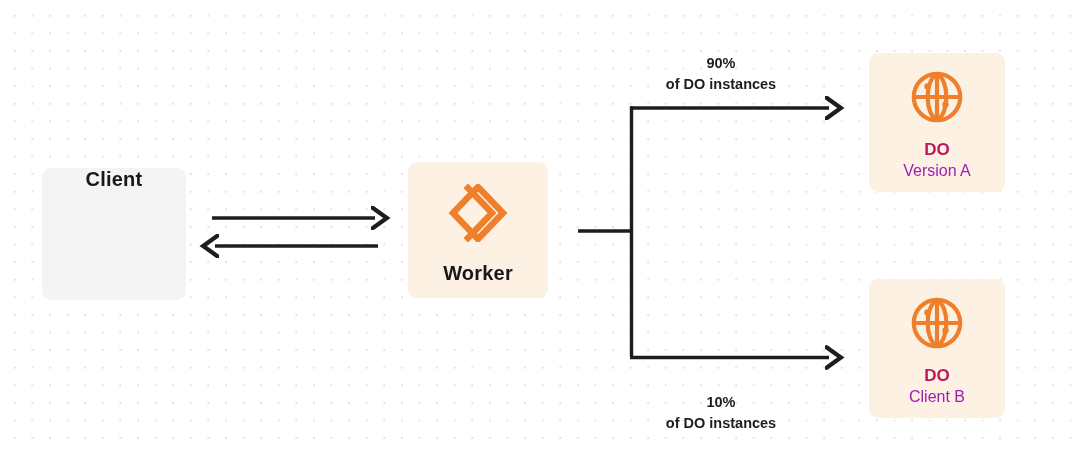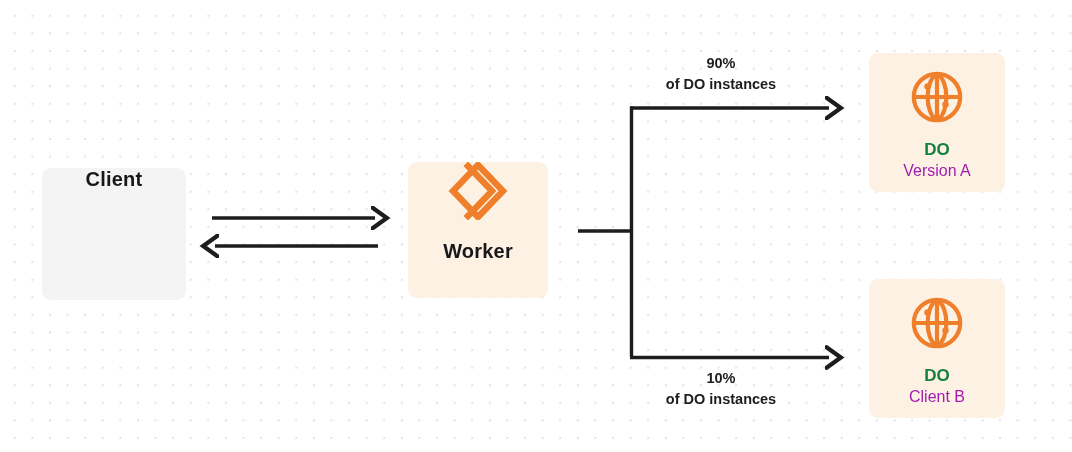--- a/index.html
+++ b/index.html
@@ -51,20 +51,21 @@
   }
 
   
   #worker-node {
     left: 408px;
     top: 162px;
     width: 140px;
     height: 136px;
     background-color: #fdf1e3;
     justify-content: flex-start;
+    padding-top: 22px;
   }
   #worker-node .node-title {
     font-size: 20px;
     font-weight: bold;
     color: #18181b;
     margin-top: 16px;
     letter-spacing: 0.2px;
   }
 
   
@@ -74,21 +75,21 @@
     height: 139px;
     background-color: #fdf1e3;
     justify-content: flex-start;
     padding-top: 16px;
   }
   #do-a-node { top: 53px; }
   #do-b-node { top: 279px; }
   .do-node .node-title {
     font-size: 17px;
     font-weight: bold;
-    color: #15803d;
+    color: #be185d;
     margin-top: 11px;
     line-height: 1.15;
   }
   .do-node .node-subtitle {
     font-size: 16px;
     font-weight: normal;
     color: #a21caf;
     line-height: 1.25;
     margin-top: 1px;
   }
@@ -113,21 +114,21 @@
     line-height: 1.42;
     white-space: nowrap;
   }
   #label-top {
     left: 596px;
     top: 53px;
     width: 250px;
   }
   #label-bottom {
     left: 596px;
-    top: 368px;
+    top: 392px;
     width: 250px;
   }
   .edge-label .pct { display: block; }
   .edge-label .sub { display: block; }
 </style>
 </head>
 <body>
 
 <div id="canvas">
 

